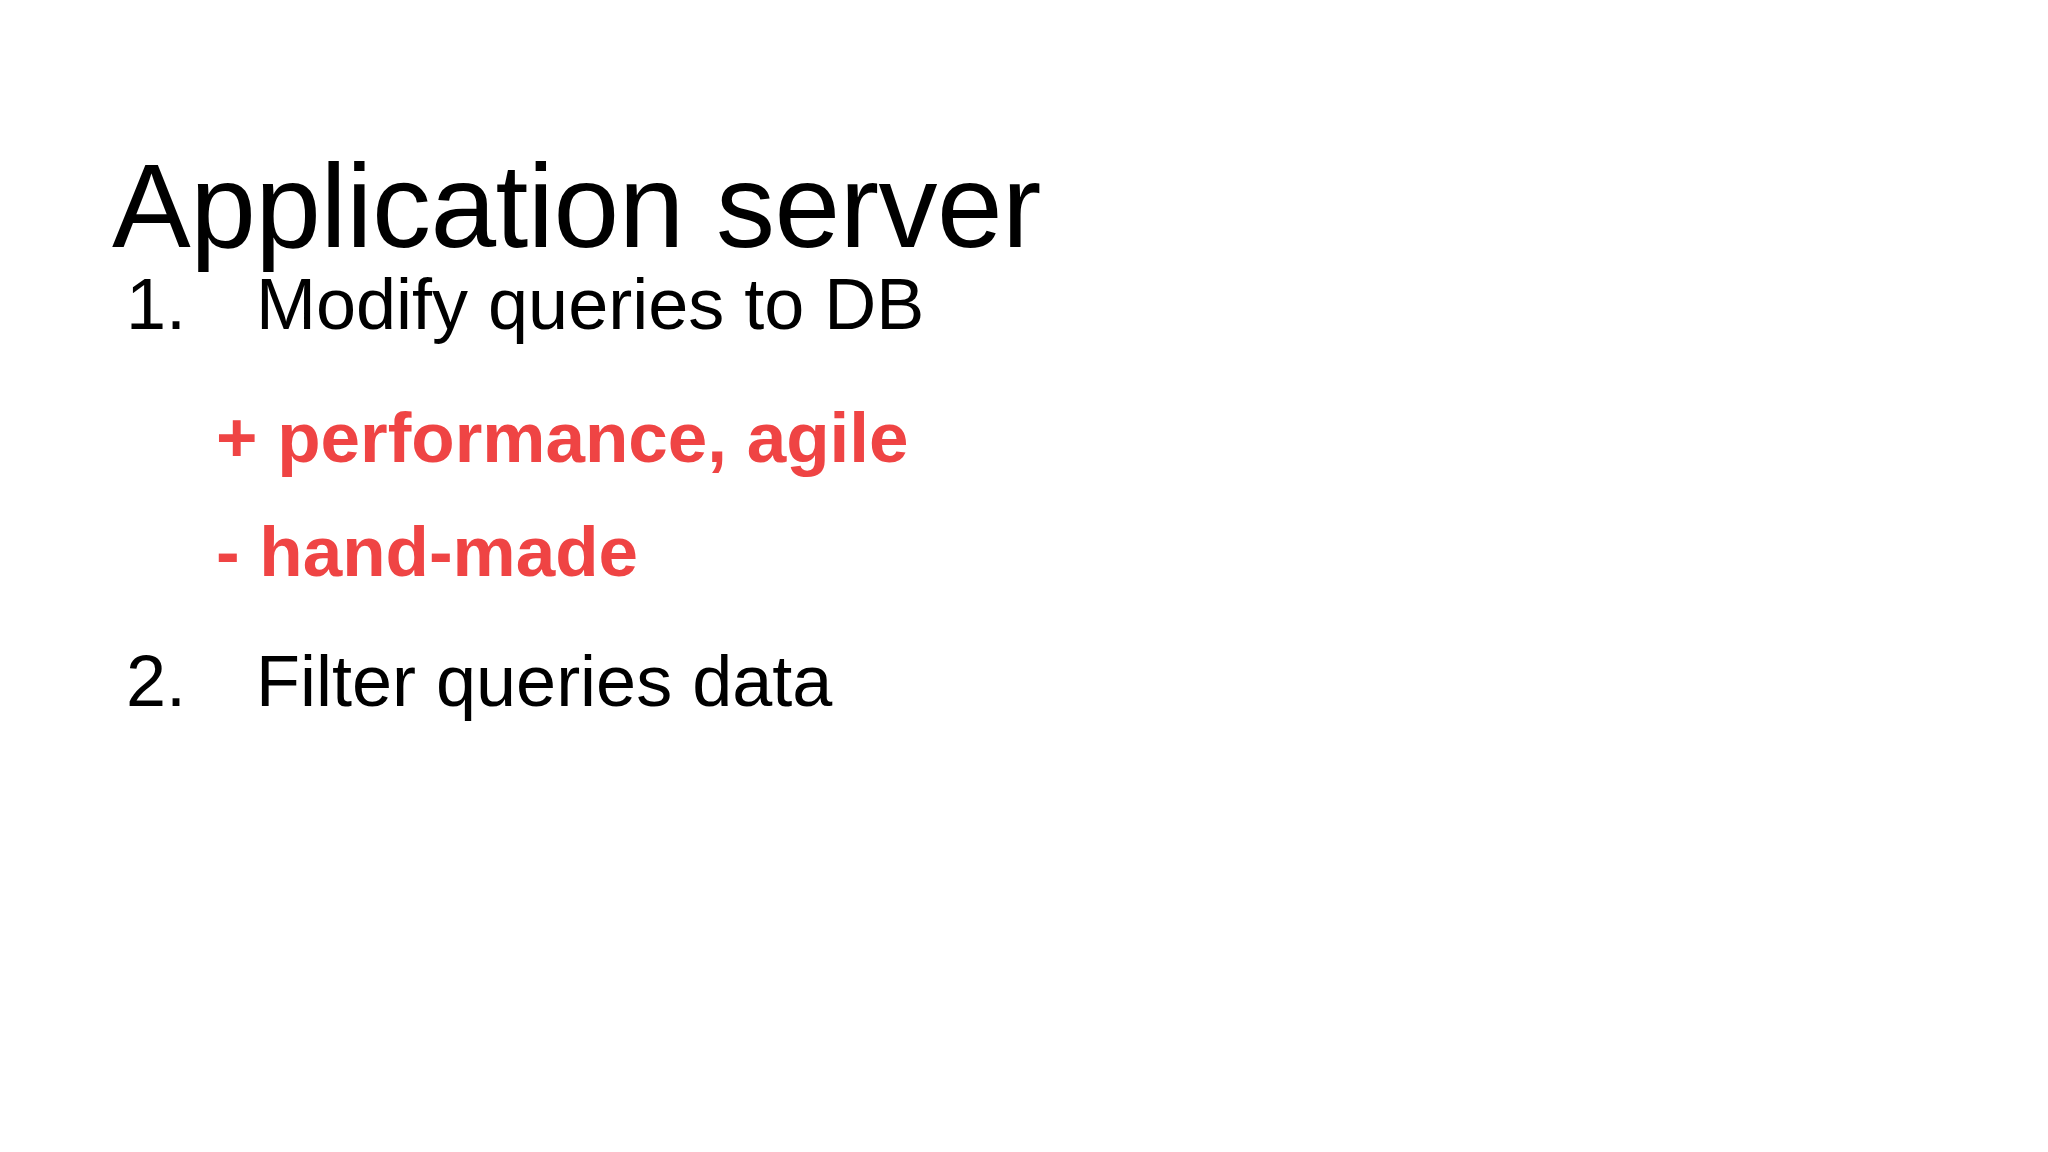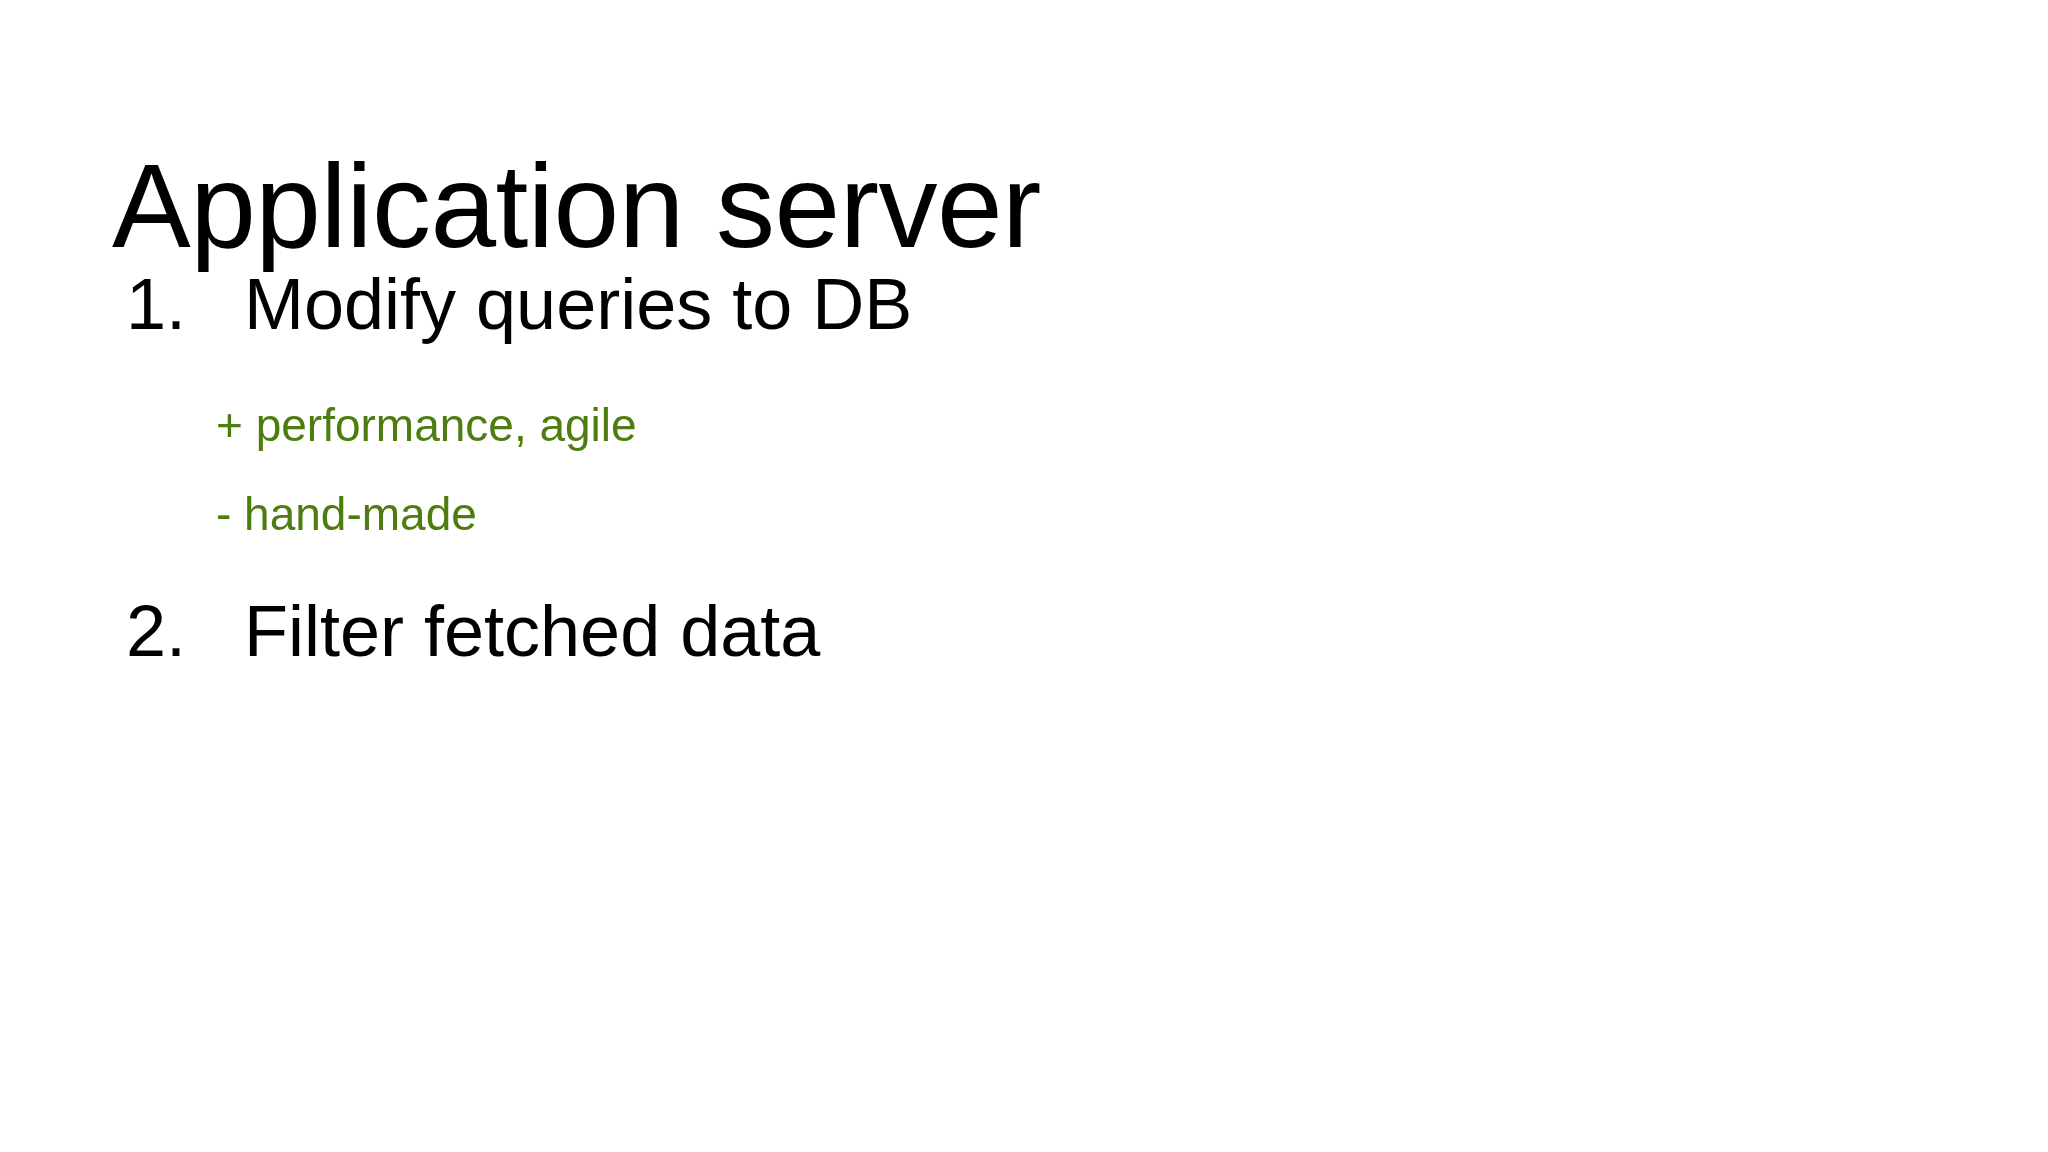--- a/index.html
+++ b/index.html
@@ -57,29 +57,30 @@
 
   .list-marker {
     display: inline-block;
     min-width: 118px;
     flex: 0 0 auto;
     font-size: 72px;
   }
 
   .list-text {
     display: inline-block;
+    margin-left: 12px;
   }
 
   .sub-item {
     position: relative;
     padding-left: 216px;
-    font-size: 46px;
+    font-size: 71px;
     line-height: 1.0;
-    font-weight: 400;
-    color: #4d7c0f;
+    font-weight: 700;
+    color: #ef4444;
     white-space: nowrap;
   }
 
   .gap-after-item   { height: 62px; }
   .gap-after-sub    { height: 43px; }
   .gap-before-item2 { height: 58px; }
 </style>
 </head>
 <body>
 
@@ -99,21 +100,21 @@
     <div class="sub-item">+ performance, agile</div>
 
     <div class="gap-after-sub"></div>
 
     <div class="sub-item">- hand-made</div>
 
     <div class="gap-before-item2"></div>
 
     <div class="list-item">
       <span class="list-marker">2.</span>
-      <span class="list-text">Filter fetched data</span>
+      <span class="list-text">Filter queries data</span>
     </div>
 
     <div class="gap-after-item"></div>
 
 
     <div class="gap-after-sub"></div>
 
 
   </div>
 </div>

